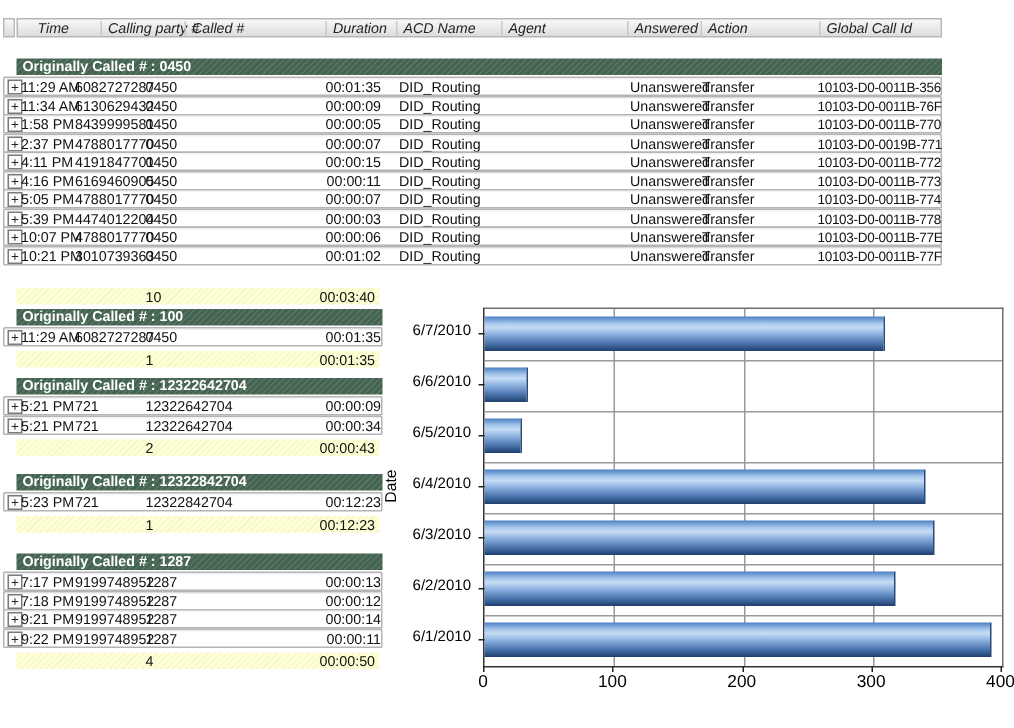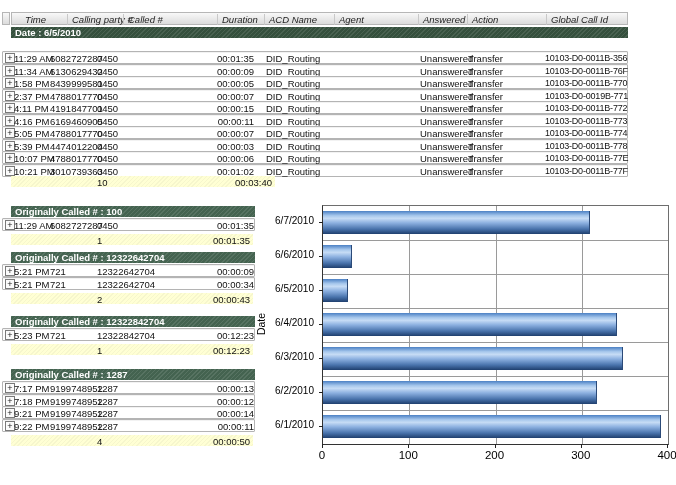--- a/index.html
+++ b/index.html
@@ -65,21 +65,21 @@
         <div class="hcell first" style="left: 9px;">Time</div>
         <div class="hcell" style="left: 55px;">Calling party #</div>
         <div class="hcell" style="left: 111px;">Called #</div>
         <div class="hcell" style="left: 205px;">Duration</div>
         <div class="hcell" style="left: 252px;">ACD Name</div>
         <div class="hcell" style="left: 322px;">Agent</div>
         <div class="hcell" style="left: 406px;">Answered</div>
         <div class="hcell" style="left: 455px;">Action</div>
         <div class="hcell" style="left: 534px;">Global Call Id</div>
       </div>
-    <div class="band band-date" style="top:15px;width:617px;">Date : 6/5/2010</div>
+    <div class="band band-called" style="top:27px;width:617px;">Originally Called # : 0450</div>
     <div id="main-rows" style="position: absolute; left: 0px; top: 0px; width: 626px;">
         <div class="trow" style="top: 39px; left: 0px; width: 624px;">
           <div class="expand">+<span></span></div>
           <div class="cell" style="left: 11px; width: 36px;">11:29 AM</div>
           <div class="cell" style="left: 47px; width: 46px;">6082727287</div>
           <div class="cell" style="left: 94px; width: 117px;">0450</div>
           <div class="cell r" style="left: 212px; width: 39px;">00:01:35</div>
           <div class="cell" style="left: 263px; width: 66px;">DID_Routing</div>
           <div class="cell" style="left: 331px; width: 84px;"></div>
           <div class="cell" style="left: 417px; width: 46px;">Unanswered</div>
@@ -188,21 +188,21 @@
           <div class="cell" style="left: 47px; width: 46px;">3010739363</div>
           <div class="cell" style="left: 94px; width: 117px;">0450</div>
           <div class="cell r" style="left: 212px; width: 39px;">00:01:02</div>
           <div class="cell" style="left: 263px; width: 66px;">DID_Routing</div>
           <div class="cell" style="left: 331px; width: 84px;"></div>
           <div class="cell" style="left: 417px; width: 46px;">Unanswered</div>
           <div class="cell" style="left: 465px; width: 75px;">Transfer</div>
           <div class="cell gid" style="left: 542px; width: 84px;">10103-D0-0011B-77F</div>
         </div>
       </div>
-    <div class="summary" style="top:164px;width:242px;padding-left:22px;">
+    <div class="summary" style="top:180px;width:242px;">
       <span class="sum-count">10</span>
       <span class="sum-dur">00:03:40</span>
     </div>
   </div>
 
   <div id="sections" class="abs" style="left:2px;top:0;width:260px;height:485px;">
       <div class="abs" style="left: 0px; top: 206px; width: 253px;">
         <div class="band band-called" style="top: 0px; width: 244px;">Originally Called # : 100</div>
         <div class="trow" style="top: 12px; left: 0px; width: 251px;">
           <div class="expand">+<span></span></div>

